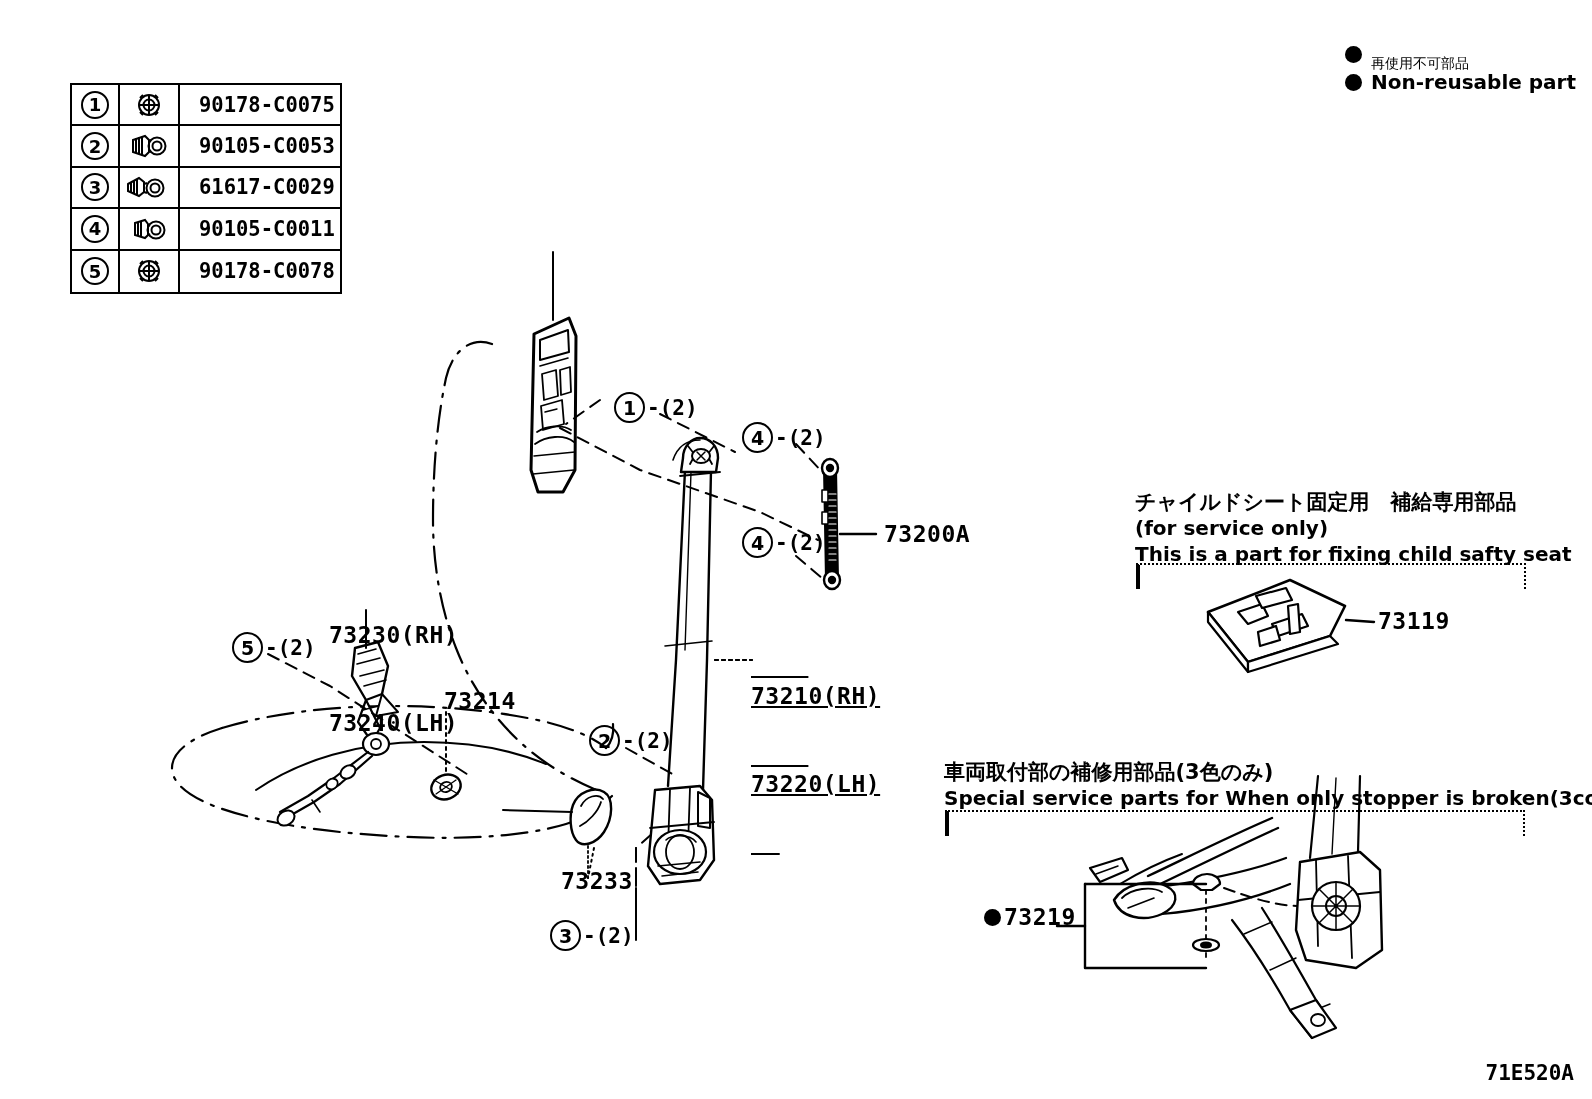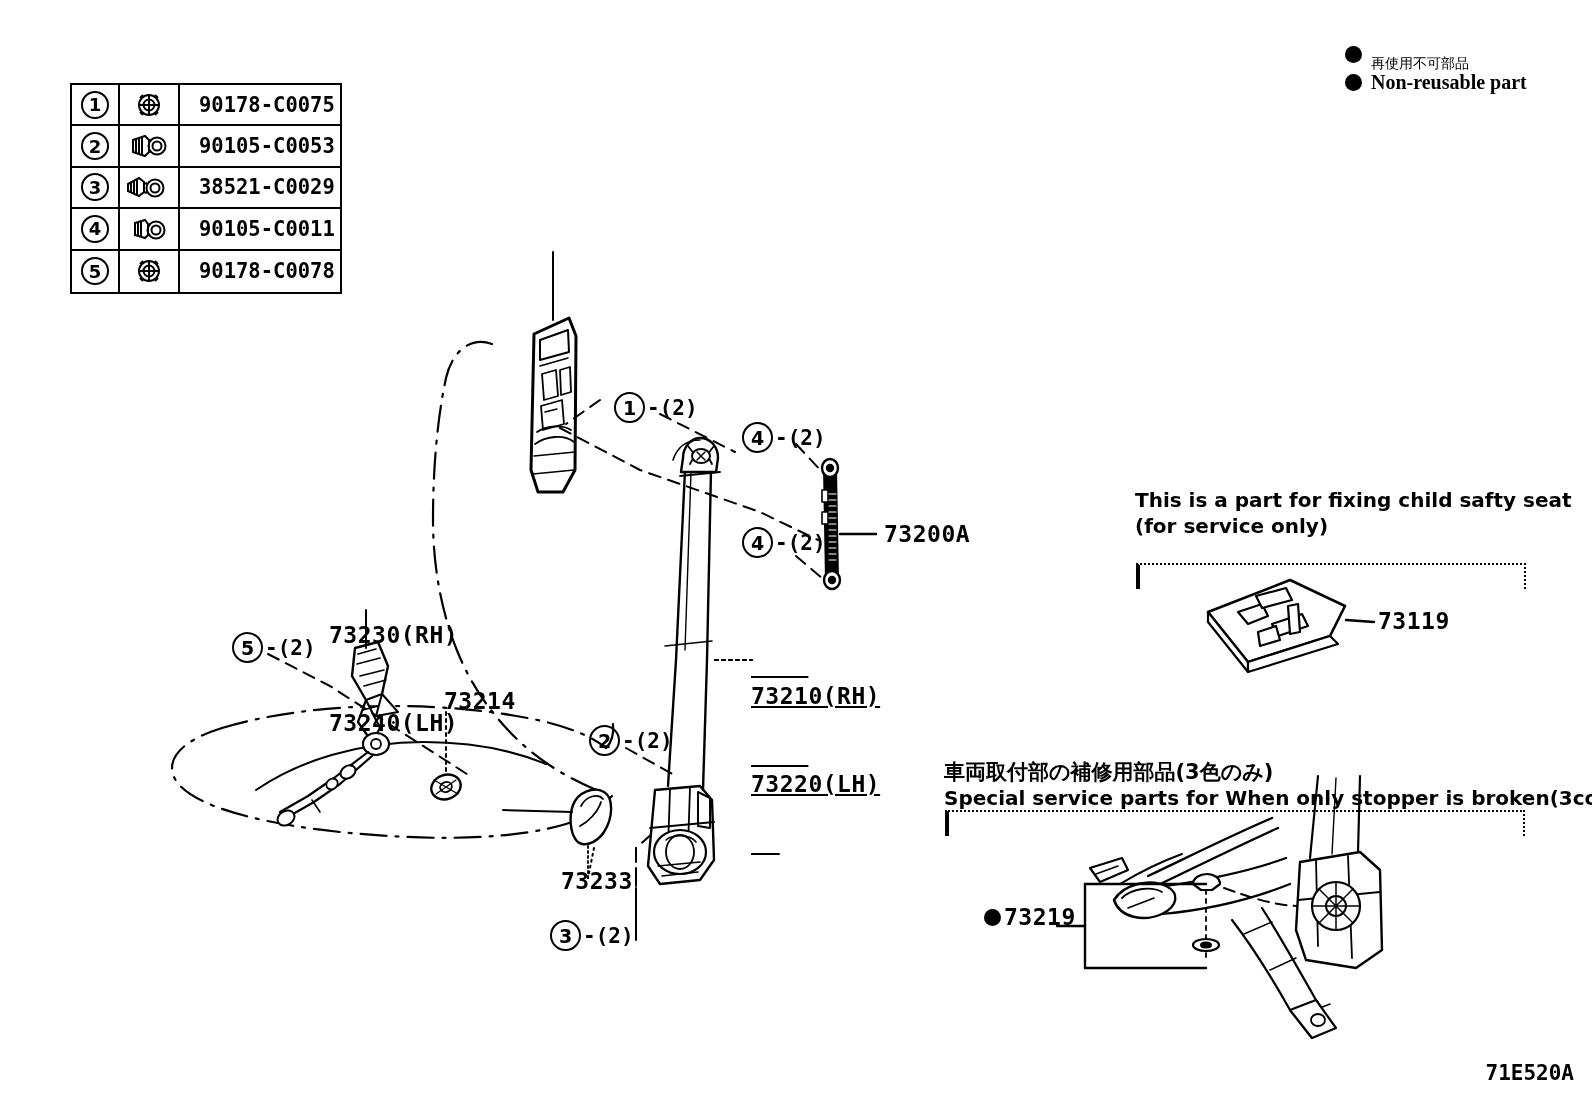--- a/index.html
+++ b/index.html
@@ -27,21 +27,21 @@
   
   .callout{position:absolute;display:flex;align-items:center;gap:2px;}
   .callout .circnum{width:31px;height:31px;font-size:19px;border-width:2.6px;}
   .callout .qty{font-size:21px;font-weight:bold;font-family:"DejaVu Sans Mono","Liberation Mono",monospace;}
 
   
   #legend{position:absolute;left:1345px;top:40px;}
   #legend .row{display:flex;align-items:center;gap:9px;height:28px;}
   .dot{width:17px;height:17px;border-radius:50%;background:#000;flex:none;}
   #legend .t-jp{font-size:14px;font-weight:normal;margin-top:20px;}
-  #legend .t-en{font-size:20px;font-weight:bold;font-family:Liberation Serif, serif;}
+  #legend .t-en{font-size:20px;font-weight:bold;}
 
   
   .panel-head{position:absolute;}
   .panel-head .jp{font-size:21px;font-weight:bold;white-space:nowrap;}
   .panel-head .en{font-size:20px;font-weight:bold;white-space:nowrap;line-height:1.28;}
   .bracket{position:absolute;border-left:4px solid #000;border-top:2px dotted #000;border-right:2px dotted #000;box-sizing:border-box;}
 
   .code{position:absolute;right:18px;bottom:14px;font-size:21px;font-weight:bold;
         font-family:"DejaVu Sans Mono","Liberation Mono",monospace;}
   .dotlbl{display:flex;align-items:center;gap:3px;}
@@ -95,21 +95,21 @@
         <svg width="48" height="30" viewBox="0 0 48 30" aria-hidden="true">
           <g fill="none" stroke="#000" stroke-width="2">
             <path d="M3 12 L14 6 L19 10 L19 20 L14 24 L3 19 Z"></path>
             <path d="M6 10 L6 20 M9 8 L9 22 M12 7 L12 23"></path>
             <circle cx="30" cy="16" r="8.5"></circle>
               <circle cx="30" cy="16" r="4.5"></circle>
             <path d="M19 12 L22 11 M19 20 L22 21"></path>
           </g>
         </svg>
       </div>
-      <div class="c-pn">38521-C0029</div>
+      <div class="c-pn">61617-C0029</div>
     </div>
 
     <div class="trow">
       <div class="c-num">
         <span class="circnum">4</span>
       </div>
       <div class="c-ico">
         <svg width="44" height="30" viewBox="0 0 44 30" aria-hidden="true">
           <g fill="none" stroke="#000" stroke-width="2">
             <path d="M8 9 L18 6 L21 10 L21 21 L18 24 L8 21 Z"></path>
@@ -399,22 +399,23 @@
     <span class="circnum">2</span>
     <span class="qty">-(2)</span>
   </div>
 
   <div class="callout" style="left:550px;top:920px;">
     <span class="circnum">3</span>
     <span class="qty">-(2)</span>
   </div>
 
   <div class="panel-head" style="left:1135px;top:488px;">
+    <div class="jp">チャイルドシート固定用　補給専用部品</div>
+    <div class="en">(for service only)</div>
     <div class="en">This is a part for fixing child safty seat</div>
-    <div class="en">(for service only)</div>
   </div>
   <div class="bracket" style="left:1136px;top:563px;width:390px;height:26px;"></div>
 
   <div class="panel-head" style="left:944px;top:758px;">
     <div class="jp">車両取付部の補修用部品(3色のみ)</div>
     <div class="en">Special service parts for When only stopper is broken(3color only)</div>
   </div>
   <div class="bracket" style="left:945px;top:810px;width:580px;height:26px;"></div>
 
   <div class="code">71E520A</div>

